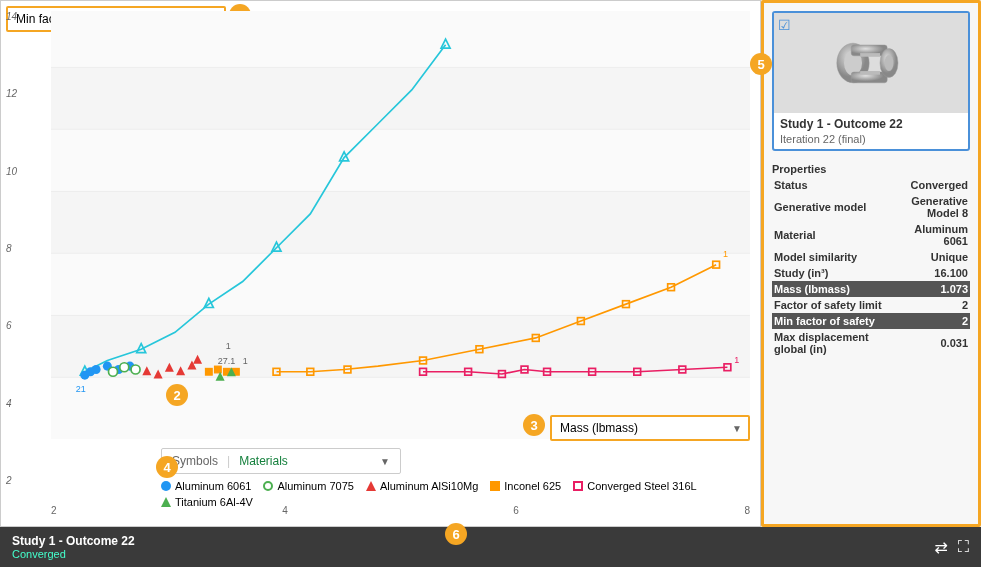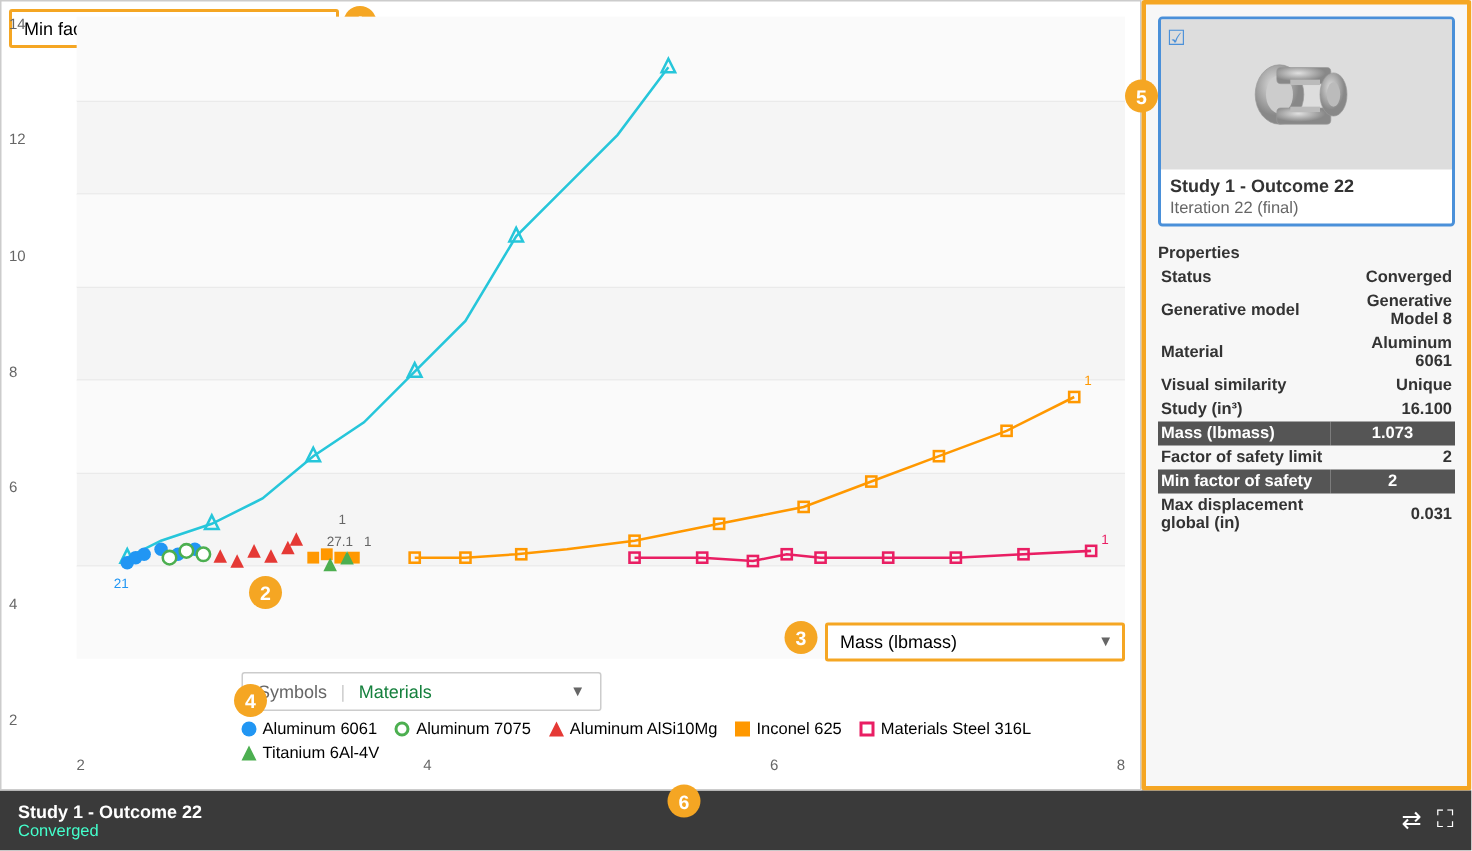--- a/index.html
+++ b/index.html
@@ -6,21 +6,21 @@
     body { width: 981px; height: 567px; background: #f0f0f0; font-family: Arial, sans-serif; font-size: 12px; overflow: hidden; }
 
     .main-container { display: flex; width: 981px; height: 567px; flex-direction: column; }
 
     .top-area { display: flex; flex: 1; overflow: hidden; }
 
     .chart-area { flex: 1; background: #fff; position: relative; padding: 10px 10px 40px 50px; border: 1px solid #ccc; }
 
     
     .y-axis { position: absolute; left: 5px; top: 10px; bottom: 40px; display: flex; flex-direction: column-reverse; justify-content: space-between; }
-    .y-label { font-size: 10px; color: #666; }
+    .y-label { font-size: 10px; color: #666; font-style: italic; }
 
     
     .x-axis { position: absolute; bottom: 10px; left: 50px; right: 10px; display: flex; justify-content: space-between; }
     .x-label { font-size: 10px; color: #666; }
 
     
     .y-dropdown { position: absolute; top: 5px; left: 5px; }
     .y-dropdown select { border: 2px solid #f5a623; background: white; padding: 4px 8px; font-size: 12px; border-radius: 2px; width: 220px; appearance: none; cursor: pointer; }
     .dropdown-wrapper { position: relative; display: inline-block; }
     .dropdown-wrapper::after { content: '▼'; position: absolute; right: 8px; top: 50%; transform: translateY(-50%); pointer-events: none; font-size: 10px; color: #666; }
@@ -50,21 +50,21 @@
     .outcome-image { width: 100%; height: 100px; display: flex; align-items: center; justify-content: center; background: #ddd; }
     .outcome-image svg { width: 90px; height: 90px; }
     .outcome-title { padding: 4px 6px 2px; font-size: 12px; font-weight: bold; color: #333; }
     .outcome-sub { padding: 0 6px 4px; font-size: 11px; color: #666; }
 
     .props-table { flex: 1; overflow-y: auto; padding: 0 8px 4px; }
     .props-table table { width: 100%; border-collapse: collapse; font-size: 11px; }
     .props-table td { padding: 2px 2px; color: #333; font-weight: bold; }
     .props-table td:last-child { text-align: right; font-weight: bold; color: #333; }
     .props-table tr.highlighted td { background: #555; color: #fff; }
-    .props-table tr.highlighted td:last-child { color: #fff; text-align: center; }
+    .props-table tr.highlighted td:last-child { color: #fff; }
     .props-section-header { font-size: 11px; font-weight: bold; color: #333; padding: 4px 0 2px; }
 
     .number-5 { position: absolute; top: 50px; left: -14px; width: 22px; height: 22px; background: #f5a623; color: white; border-radius: 50%; display: flex; align-items: center; justify-content: center; font-size: 13px; font-weight: bold; z-index: 10; }
 
     
     .bottom-bar { height: 40px; background: #3a3a3a; color: white; display: flex; align-items: center; justify-content: space-between; padding: 0 12px; }
     .bottom-bar-left { display: flex; flex-direction: column; }
     .bottom-bar-title { font-size: 12px; font-weight: bold; }
     .bottom-bar-status { font-size: 11px; color: #4fc; }
     .bottom-bar-icons { display: flex; gap: 10px; }
@@ -222,21 +222,21 @@
           <div class="legend-item">
             <span style="display:inline-block;width:0;height:0;border-left:5px solid transparent;border-right:5px solid transparent;border-bottom:10px solid #e53935;"></span>
             <span>Aluminum AlSi10Mg</span>
           </div>
           <div class="legend-item">
             <span style="width:10px;height:10px;background:#ff9800;display:inline-block;"></span>
             <span>Inconel 625</span>
           </div>
           <div class="legend-item">
             <span style="width:10px;height:10px;border:2px solid #e91e63;background:white;display:inline-block;"></span>
-            <span>Materials Steel 316L</span>
+            <span>Converged Steel 316L</span>
           </div>
           <div class="legend-item">
             <span style="display:inline-block;width:0;height:0;border-left:5px solid transparent;border-right:5px solid transparent;border-bottom:10px solid #4caf50;"></span>
             <span>Titanium 6Al-4V</span>
           </div>
         </div>
       </div>
 
       <div class="chart-number number-2">2</div>
 
@@ -284,21 +284,21 @@
             </tr>
             <tr>
               <td>Generative model</td>
               <td>Generative Model 8</td>
             </tr>
             <tr>
               <td>Material</td>
               <td>Aluminum 6061</td>
             </tr>
             <tr>
-              <td>Visual similarity</td>
+              <td>Model similarity</td>
               <td>Unique</td>
             </tr>
             <tr>
               <td>Study (in³)</td>
               <td>16.100</td>
             </tr>
             <tr class="highlighted">
               <td>Mass (lbmass)</td>
               <td>1.073</td>
             </tr>

